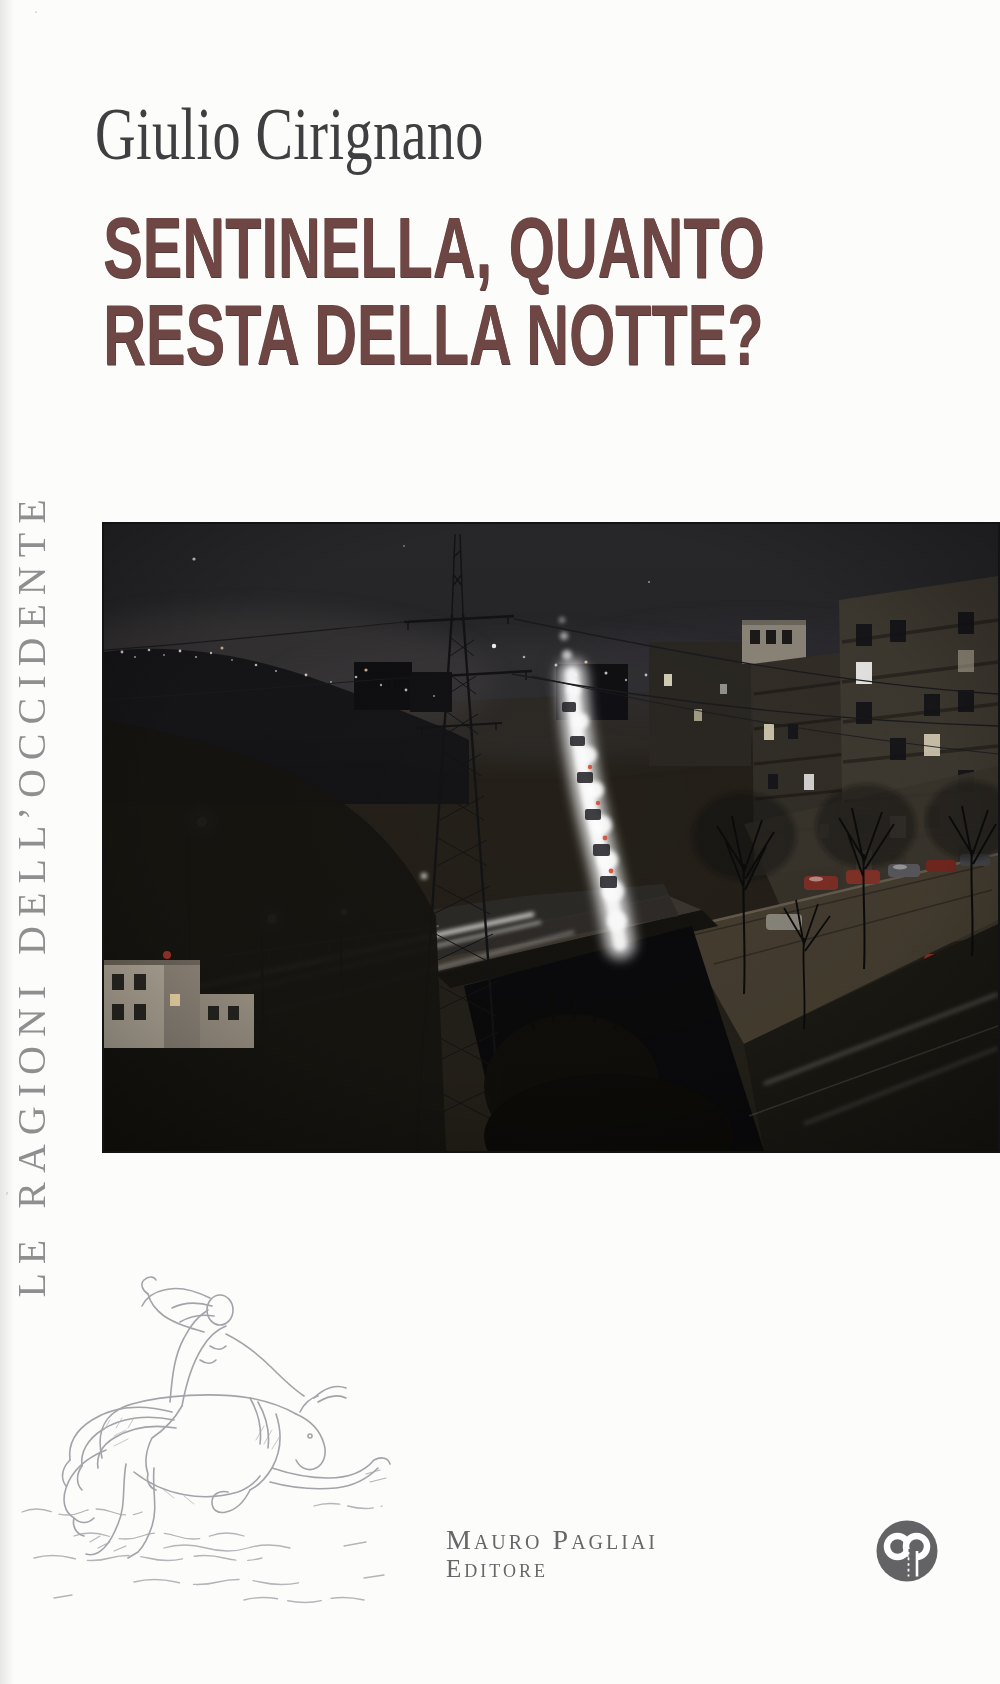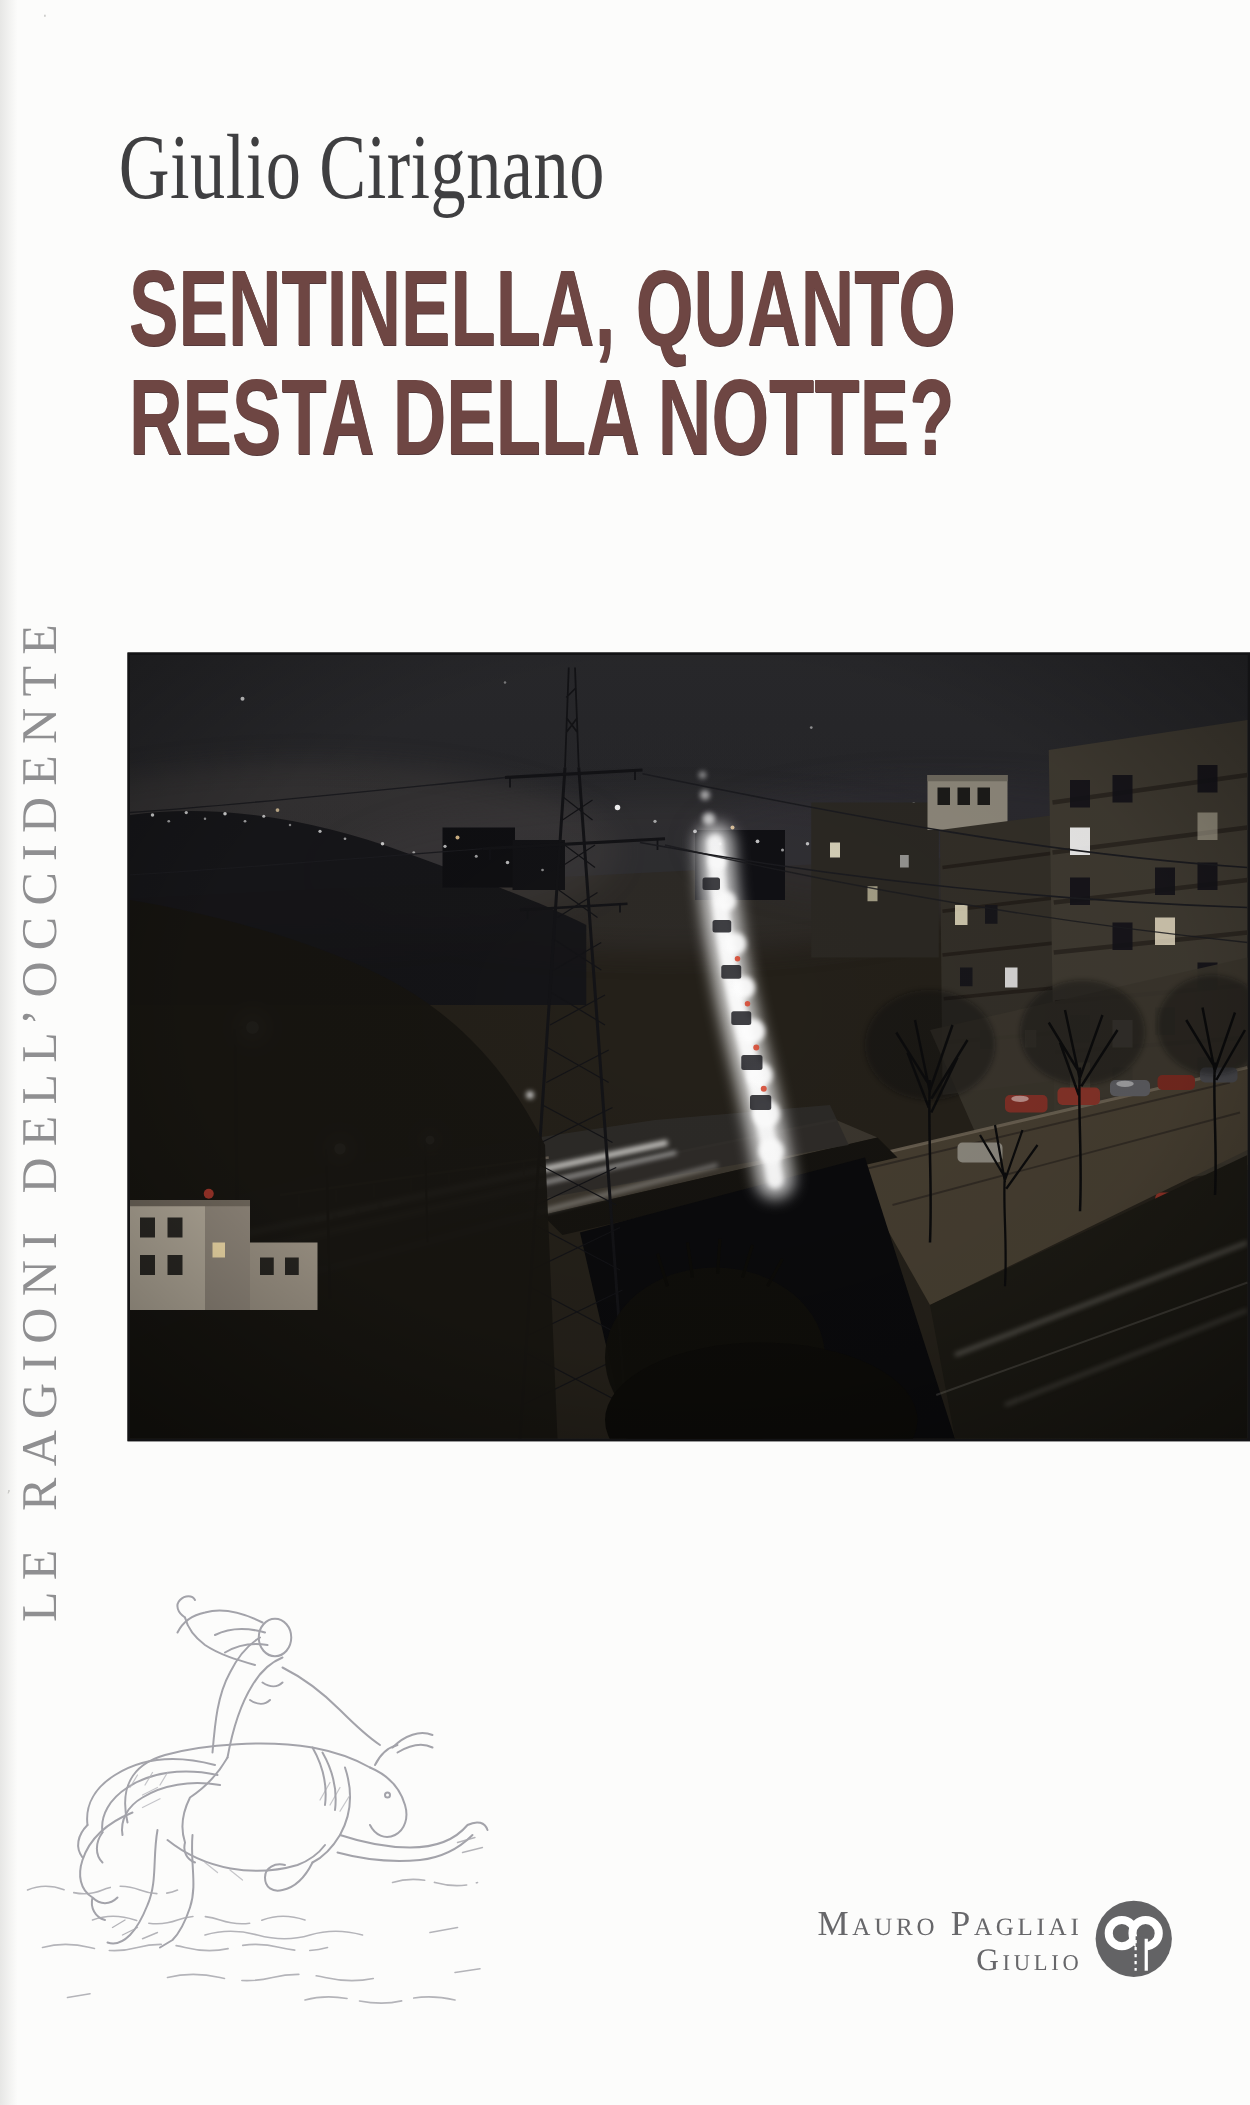--- a/index.html
+++ b/index.html
@@ -36,21 +36,21 @@
     color:#8f8f91;letter-spacing:9px;word-spacing:3px;white-space:nowrap;
     text-align:center;
   }
   .photo{
     position:absolute;left:102px;top:522px;width:898px;height:631px;
     border:2px solid #131315;box-sizing:border-box;background:#1d1d1f;
   }
   .photo svg{display:block;}
   .emblem{position:absolute;left:14px;top:1206px;width:392px;height:412px;}
   .publisher{
-    position:absolute;right:134px;top:1525px;width:420px;text-align:right;
+    position:absolute;right:134px;top:1525px;width:420px;
     font-family:"Liberation Serif",serif;color:#67676a;
   }
   .publisher .l1{font-size:28px;line-height:30px;font-variant:small-caps;letter-spacing:3px;}
   .publisher .l2{font-size:25px;line-height:28px;font-variant:small-caps;letter-spacing:3px;}
   .publisher-logo{position:absolute;left:875px;top:1519px;width:64px;height:64px;}
 </style>
 </head>
 <body>
 
 <div class="cover">
@@ -372,21 +372,21 @@
       <path d="M300,300 q16,-5 34,0 t34,0" stroke-dasharray="26,8"></path>
       <path d="M120,376 q20,-5 42,0 t42,0 t42,0 t42,0" stroke-dasharray="46,14"></path>
       <path d="M230,394 q18,-5 40,0 t40,0 t40,0" stroke-dasharray="34,10"></path>
       <path d="M40,392 l18,-3 M330,340 l22,-4 M350,372 l20,-3"></path>
       <path d="M86,330 l-10,6 M96,336 l-12,6 M112,340 l-12,5 M352,268 l14,-4 M356,276 l16,-4" stroke-width="1.1"></path>
     </g>
   </svg>
 
   <div class="publisher">
     <div class="l1">Mauro Pagliai</div>
-    <div class="l2">Giulio</div>
+    <div class="l2">Editore</div>
   </div>
 
   <svg class="publisher-logo" viewBox="0 0 64 64">
     <circle cx="32" cy="32" r="30.5" fill="#636365"></circle>
     <circle cx="22.5" cy="27.5" r="10.5" stroke="#ffffff" stroke-width="6.5" fill="none"></circle>
     <rect x="29" y="22.5" width="8" height="10" fill="#636365"></rect>
     <circle cx="41.5" cy="27.5" r="10.5" stroke="#ffffff" stroke-width="6.5" fill="none"></circle>
     <rect x="33.5" y="30" width="8.5" height="28" fill="#636365"></rect>
     <path d="M42,32 V57.5" stroke="#ffffff" stroke-width="2.6"></path>
     <path d="M33.5,33 V57.5" stroke="#ffffff" stroke-width="1.8" stroke-dasharray="2.6,3"></path>

